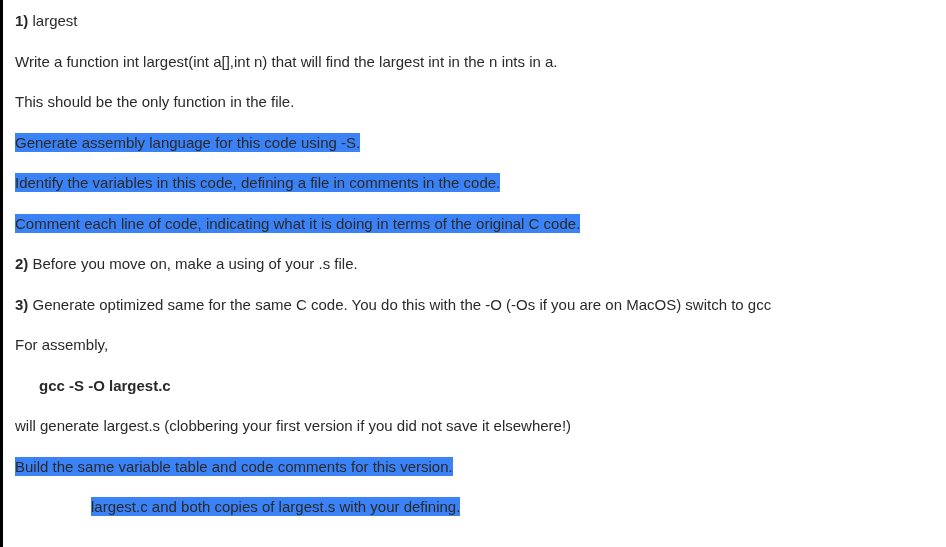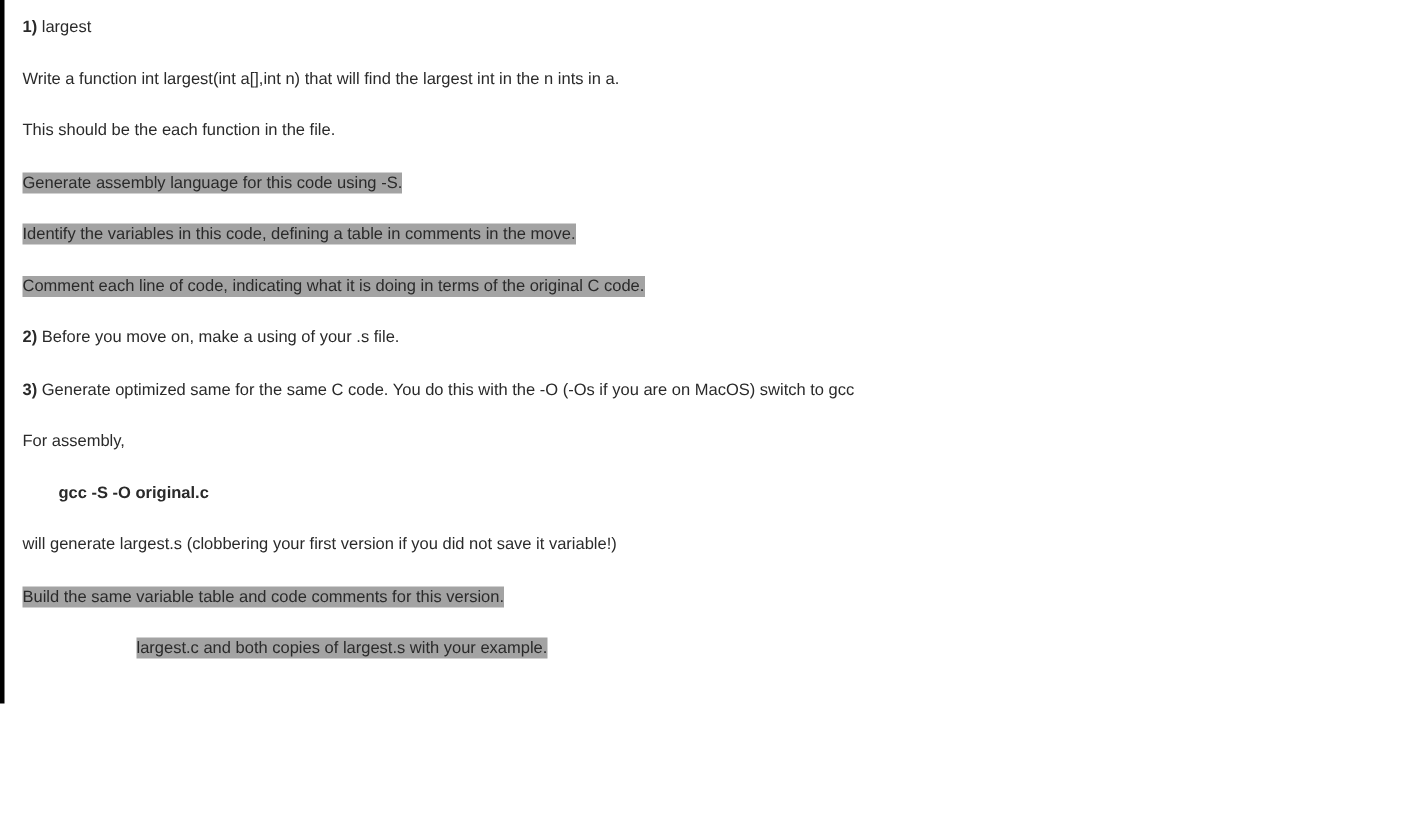--- a/index.html
+++ b/index.html
@@ -9,30 +9,30 @@
     }
     body {
       font-family: 'Segoe UI', Tahoma, Geneva, Verdana, sans-serif;
       background: #ffffff;
       padding: 10px 12px;
       width: 946px;
       border-left: 3px solid #000000;
       color: #2a2a2a;
     }
     .paragraph {
-      font-size: 11px;
+      font-size: 15px;
       line-height: 1.5;
       margin-bottom: 18px;
       color: #2a2a2a;
     }
     .bold {
       font-weight: 700;
     }
     .highlight {
-      background-color: #a3a3a3;
+      background-color: #3b82f6;
       display: inline;
       padding: 1px 0;
     }
     .indent-code {
       padding-left: 24px;
       font-weight: 700;
     }
     .indent-final {
       padding-left: 76px;
     }
@@ -40,49 +40,49 @@
 </head>
 <body>
 
 <div class="paragraph">
   <span class="bold">1)</span>
   <span>largest</span>
 </div>
 
 <div class="paragraph">Write a function int largest(int a[],int n) that will find the largest int in the n ints in a.</div>
 
-<div class="paragraph">This should be the each function in the file.</div>
+<div class="paragraph">This should be the only function in the file.</div>
 
 <div class="paragraph">
   <span class="highlight">Generate assembly language for this code using -S.</span>
 </div>
 
 <div class="paragraph">
-  <span class="highlight">Identify the variables in this code, defining a table in comments in the move.</span>
+  <span class="highlight">Identify the variables in this code, defining a file in comments in the code.</span>
 </div>
 
 <div class="paragraph">
   <span class="highlight">Comment each line of code, indicating what it is doing in terms of the original C code.</span>
 </div>
 
 <div class="paragraph">
   <span class="bold">2)</span>
   <span>Before you move on, make a using of your .s file.</span>
 </div>
 
 <div class="paragraph">
   <span class="bold">3)</span>
   <span>Generate optimized same for the same C code. You do this with the -O (-Os if you are on MacOS) switch to gcc</span>
 </div>
 
 <div class="paragraph">For assembly,</div>
 
-<div class="paragraph indent-code">gcc -S -O original.c</div>
+<div class="paragraph indent-code">gcc -S -O largest.c</div>
 
-<div class="paragraph">will generate largest.s (clobbering your first version if you did not save it variable!)</div>
+<div class="paragraph">will generate largest.s (clobbering your first version if you did not save it elsewhere!)</div>
 
 <div class="paragraph">
   <span class="highlight">Build the same variable table and code comments for this version.</span>
 </div>
 
 <div class="paragraph indent-final">
-  <span class="highlight">largest.c and both copies of largest.s with your example.</span>
+  <span class="highlight">largest.c and both copies of largest.s with your defining.</span>
 </div>
 
 </body></html>

